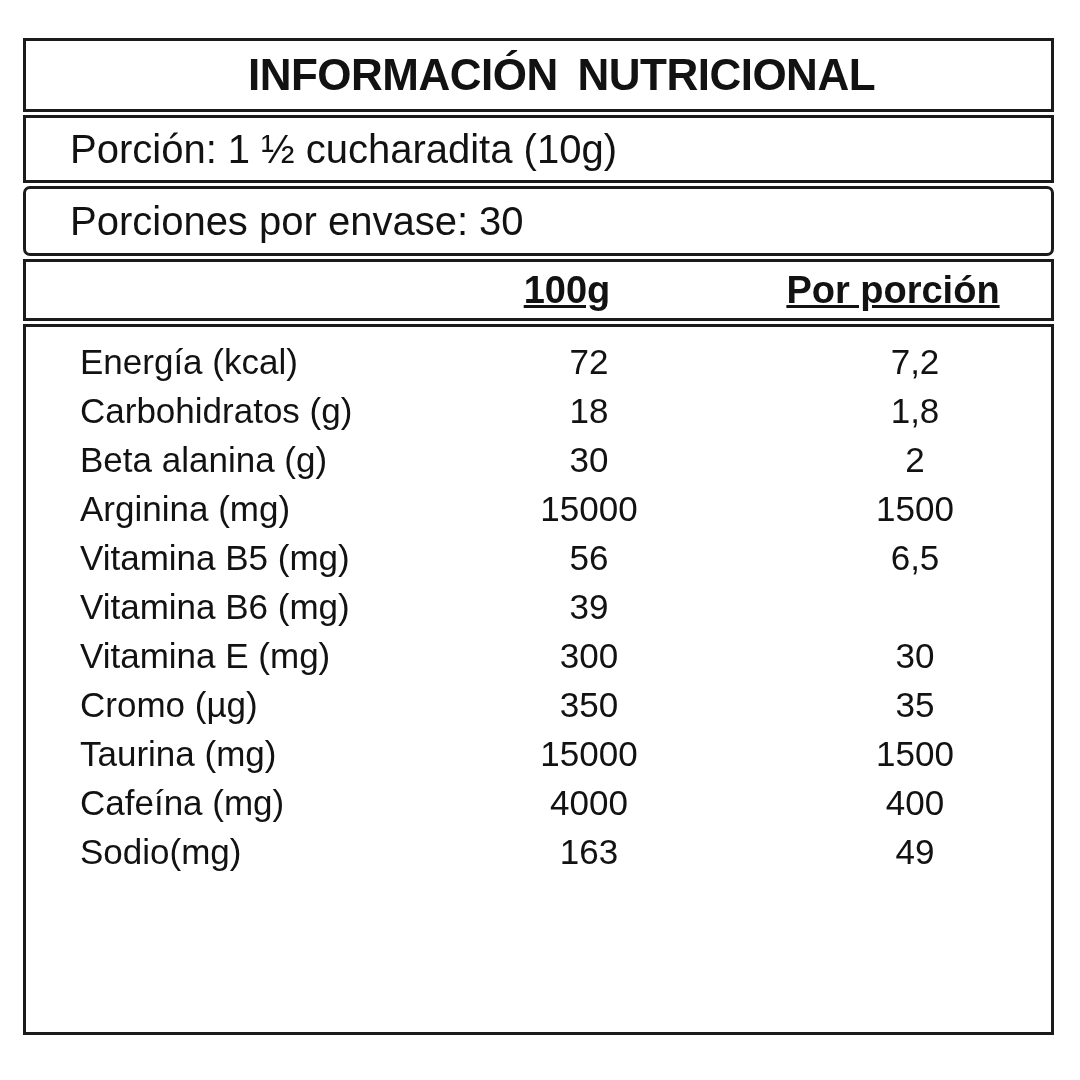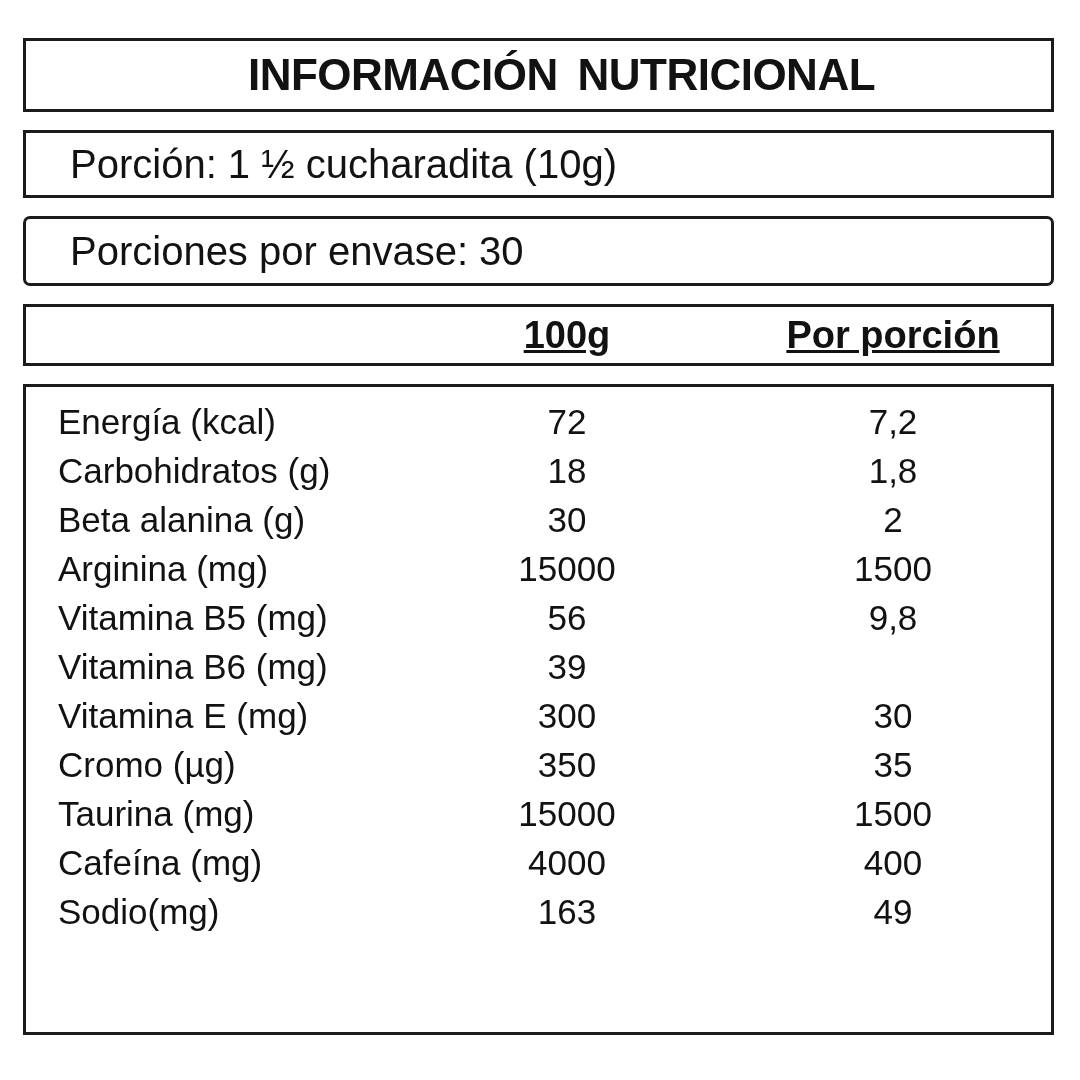--- a/index.html
+++ b/index.html
@@ -13,21 +13,21 @@
     -webkit-font-smoothing: antialiased;
   }
   .label-wrap {
     position: absolute;
     left: 23px;
     top: 38px;
     width: 1031px;
     height: 997px;
     display: flex;
     flex-direction: column;
-    gap: 18px;
+    gap: 3px;
     box-sizing: border-box;
   }
   .box {
     border: 3px solid #1b1b1b;
     background: #ffffff;
     box-sizing: border-box;
     flex: 0 0 auto;
   }
   .title-box {
     height: 74px;
@@ -69,20 +69,21 @@
   }
   .data-box {
     flex: 1 1 auto;
     padding-top: 10px;
   }
   .data-row {
     display: grid;
     grid-template-columns: 373px 336px 316px;
     height: 49px;
     align-items: center;
+    padding-left: 22px;
   }
   .cell-name {
     font-size: 35px;
     padding-left: 32px;
     white-space: nowrap;
   }
   .cell-val {
     font-size: 35px;
     text-align: center;
     white-space: nowrap;
@@ -133,21 +134,21 @@
 
     <div class="data-row">
       <div class="cell-name">Arginina (mg)</div>
       <div class="cell-val">15000</div>
       <div class="cell-val">1500</div>
     </div>
 
     <div class="data-row">
       <div class="cell-name">Vitamina B5 (mg)</div>
       <div class="cell-val">56</div>
-      <div class="cell-val">9,8</div>
+      <div class="cell-val">6,5</div>
     </div>
 
     <div class="data-row">
       <div class="cell-name">Vitamina B6 (mg)</div>
       <div class="cell-val">39</div>
     </div>
 
     <div class="data-row">
       <div class="cell-name">Vitamina E (mg)</div>
       <div class="cell-val">300</div>

